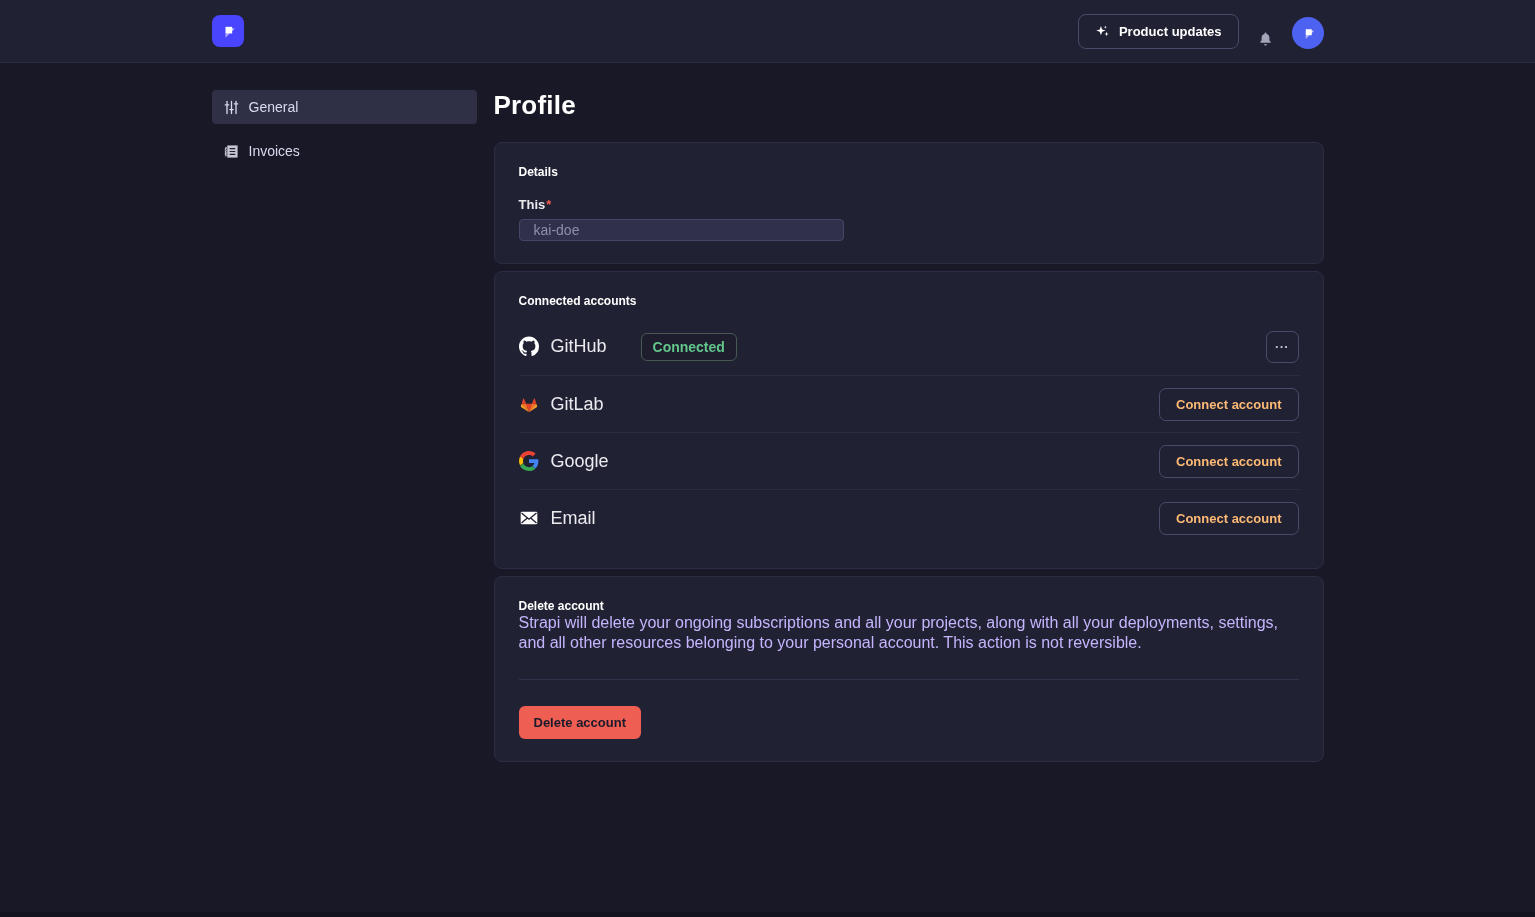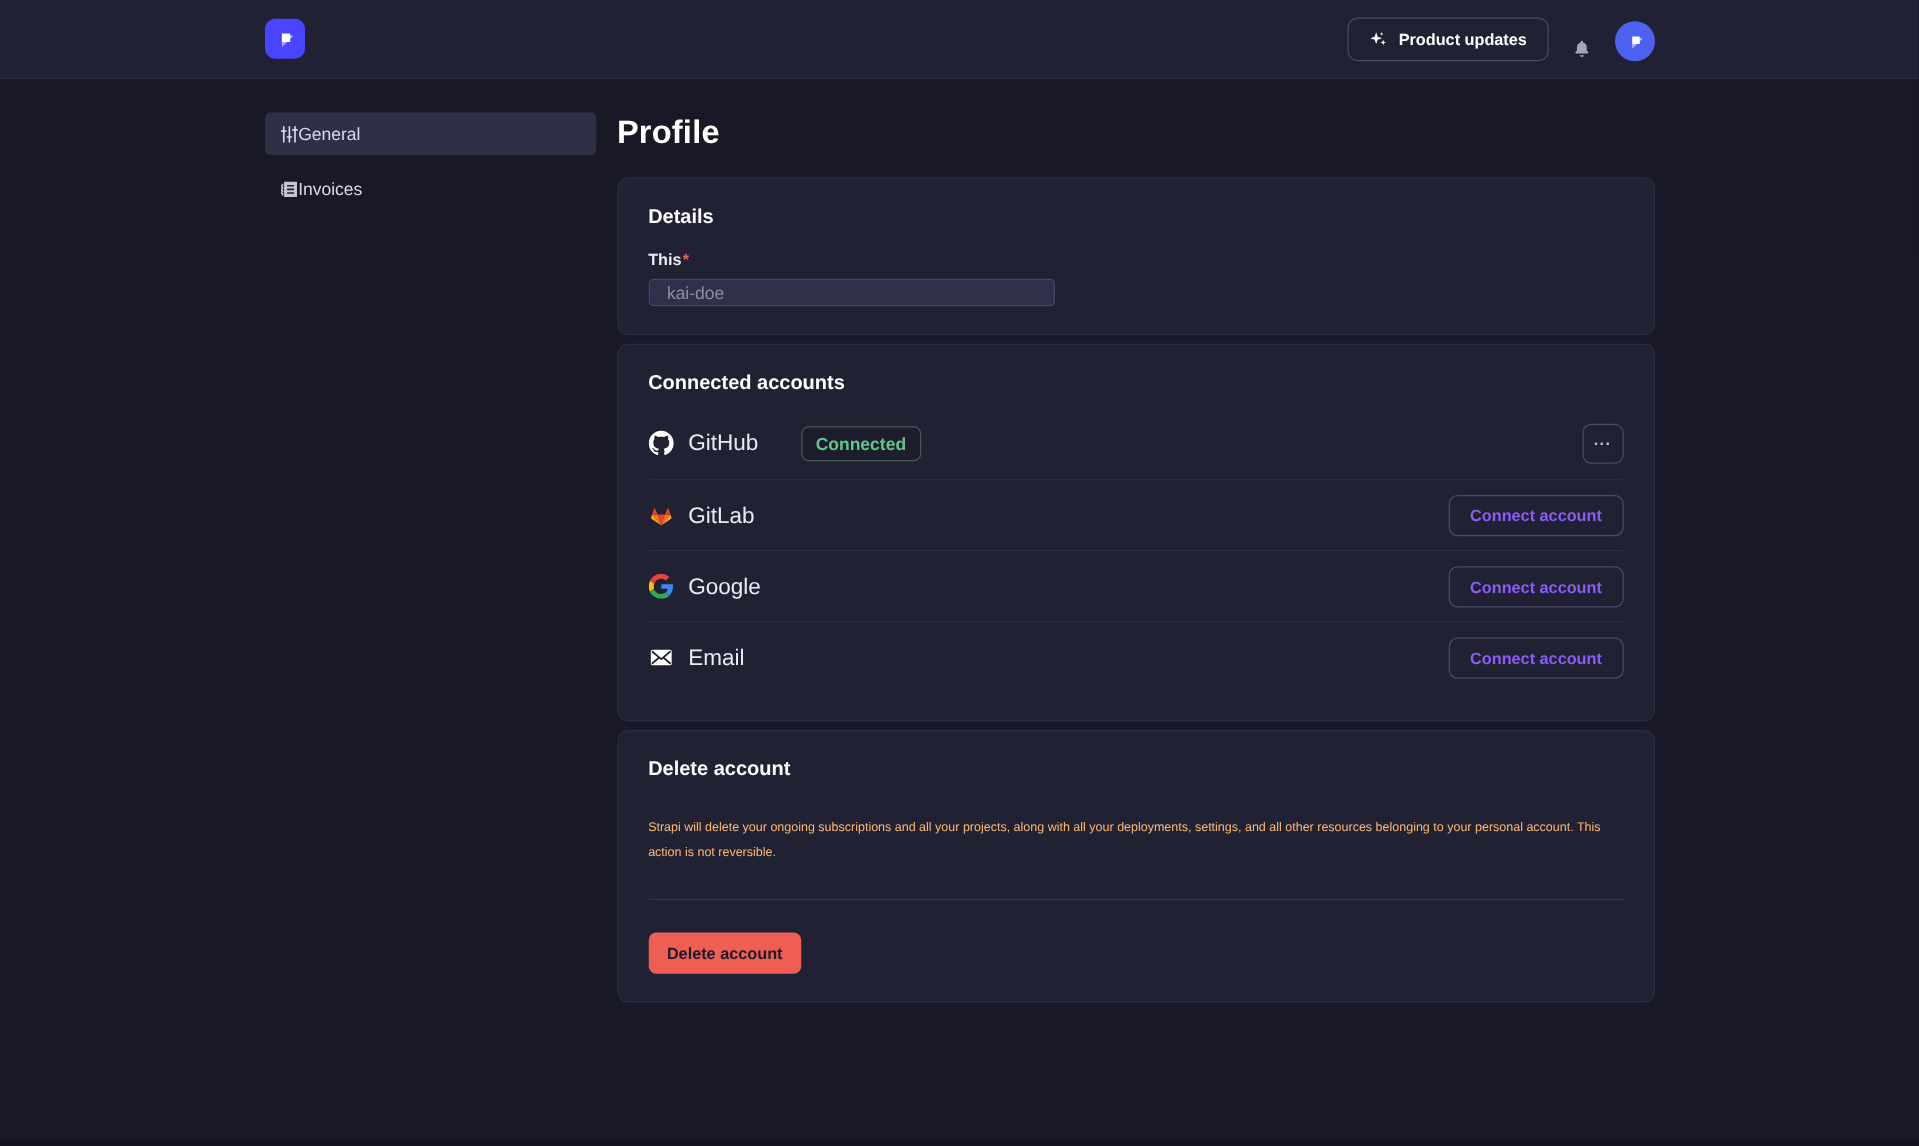--- a/index.html
+++ b/index.html
@@ -57,21 +57,21 @@
 
   
   .content {
     display: flex;
     gap: 17px;
     padding-top: 27px;
   }
   .sidebar { width: 265px; flex: 0 0 265px; display: flex; flex-direction: column; gap: 10px; }
   .side-item {
     height: 34px;
-    display: flex; align-items: center; 
+    display: flex; align-items: center; gap: 10px;
     padding: 0 12px;
     border-radius: 4px;
     font-size: 14px;
     color: #d9d9ef;
     cursor: pointer;
   }
   .side-item.active { background: #2f2f46; }
   .side-item .grow { flex: 1; }
   .warn-badge {
     width: 17px; height: 17px; border-radius: 50%;
@@ -86,21 +86,21 @@
   .page-title { font-size: 26px; font-weight: 700; color: #ffffff; letter-spacing: .2px; }
 
   .card {
     background: #212134;
     border: 1px solid #2c2c45;
     border-radius: 8px;
     padding: 22px 24px;
   }
   .card + .card { margin-top: 7px; }
   .card-details { margin-top: 21px; }
-  .card-h { font-size: 16px; font-weight: 700; color: #ffffff; }
+  .card-h { font-size: 12px; font-weight: 700; color: #ffffff; }
 
   
   .field { margin-top: 16px; }
   .field-label { font-size: 13px; font-weight: 700; color: #eaeaef; }
   .req { color: #ee5e52; margin-left: 1px; }
   .text-input {
     margin-top: 6px;
     width: 325px; height: 22px;
     background: #30304a;
     border: 1px solid #45456a;
@@ -128,44 +128,44 @@
     border-radius: 6px;
     padding: 5px 11px;
     font-size: 14px; font-weight: 700;
     color: #62c68b;
     background: rgba(0,0,0,.12);
   }
   .btn-connect {
     background: transparent;
     border: 1px solid #4a4a6a;
     border-radius: 7px;
-    color: #8b5cf6;
+    color: #fdba74;
     font-family: "Liberation Sans", sans-serif;
     font-size: 13px; font-weight: 700;
     padding: 8px 16px;
     cursor: pointer;
   }
   .btn-more {
     width: 33px; height: 32px;
     background: transparent;
     border: 1px solid #4a4a6a;
     border-radius: 7px;
     color: #c0c0cf;
     font-size: 13px; font-weight: 700; letter-spacing: 1px;
     cursor: pointer;
     display: flex; align-items: center; justify-content: center;
     line-height: 1; padding-bottom: 6px;
   }
 
   
   .card-delete { margin-top: 8px; }
   .delete-desc {
-    margin-top: 28px;
-    font-size: 10px; line-height: 20px;
-    color: #fdba74;
+    margin-top: 0;
+    font-size: 16px; line-height: 20px;
+    color: #c4b5fd;
     max-width: 782px;
   }
   .delete-divider { border: none; border-top: 1px solid #32324d; margin: 26px 0 0; }
   .btn-danger {
     margin-top: 26px;
     background: #ee5e52;
     border: none;
     border-radius: 6px;
     color: #1a1a2b;
     font-family: "Liberation Sans", sans-serif;

